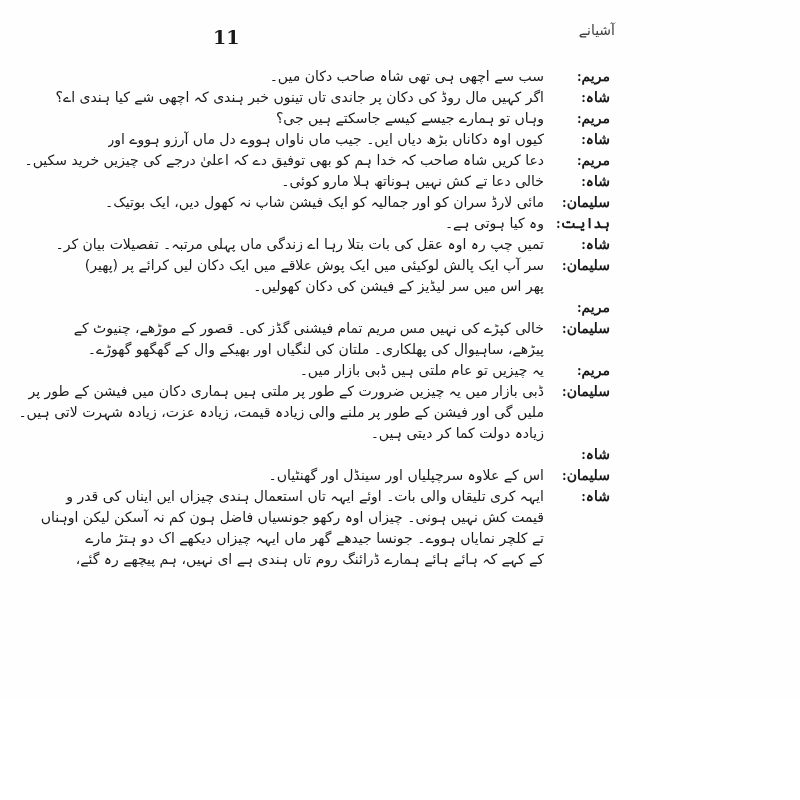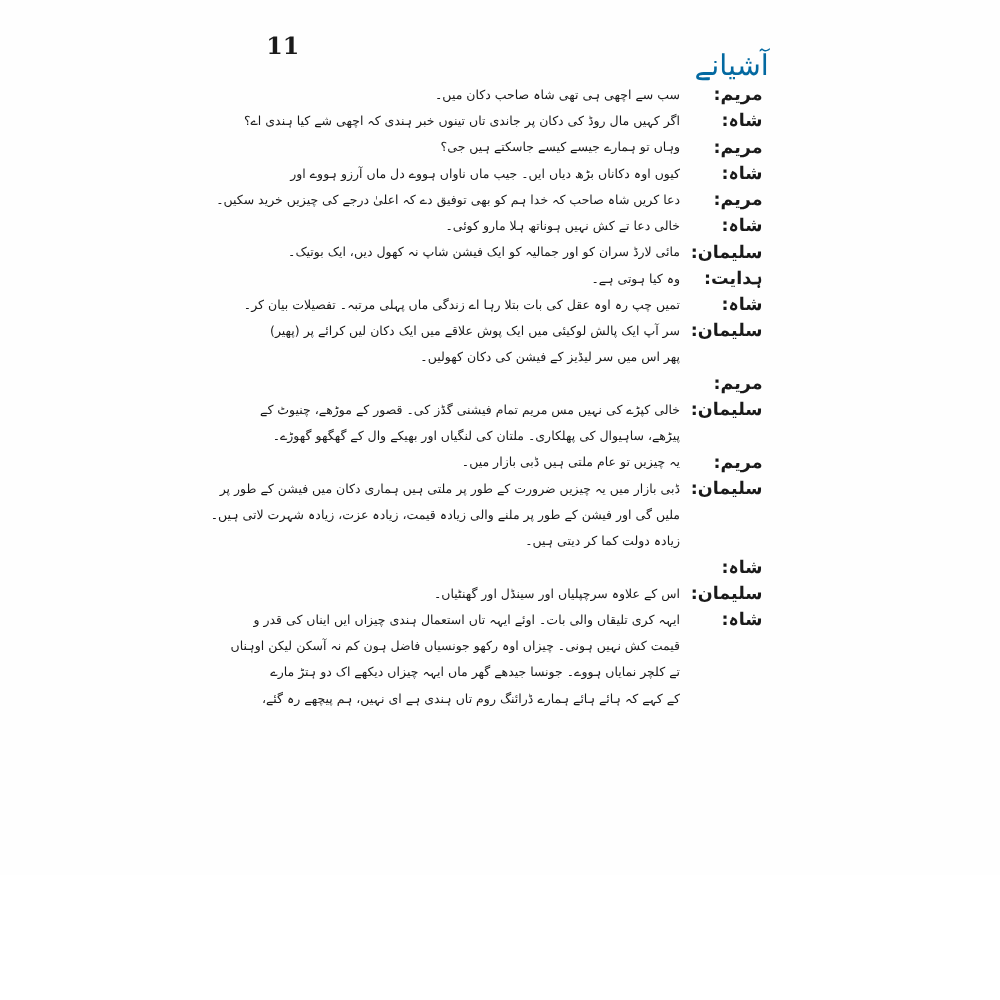--- a/index.html
+++ b/index.html
@@ -34,24 +34,24 @@
       left: 18px;
       top: 4px;
       font-family: "DejaVu Serif", serif;
       font-weight: bold;
       font-size: 19px;
       color: #1a1a1a;
     }
     .running-title {
       position: absolute;
       right: 0;
-      top: 17px;
-      font-size: 23px;
+      top: 0;
+      font-size: 14px;
       direction: rtl;
-      color: #0369a1;
+      color: #404040;
     }
     .body-text {
       position: absolute;
       top: 66px;
       left: 200px;
       width: 410px;
       direction: rtl;
     }
     .turn {
       display: flex;
@@ -60,24 +60,25 @@
       margin: 0;
     }
     .speaker {
       flex: 0 0 66px;
       width: 66px;
       font-size: 14px;
       line-height: 21px;
       text-align: right;
       font-weight: bold;
       white-space: nowrap;
+      font-family: Liberation Serif, serif;
     }
     .speech {
       flex: 1 1 auto;
-      font-size: 10px;
+      font-size: 14px;
       line-height: 21px;
       text-align: justify;
       text-align-last: right;
     }
     .speech .line {
       display: block;
       white-space: nowrap;
       overflow: hidden;
     }
   </style>

